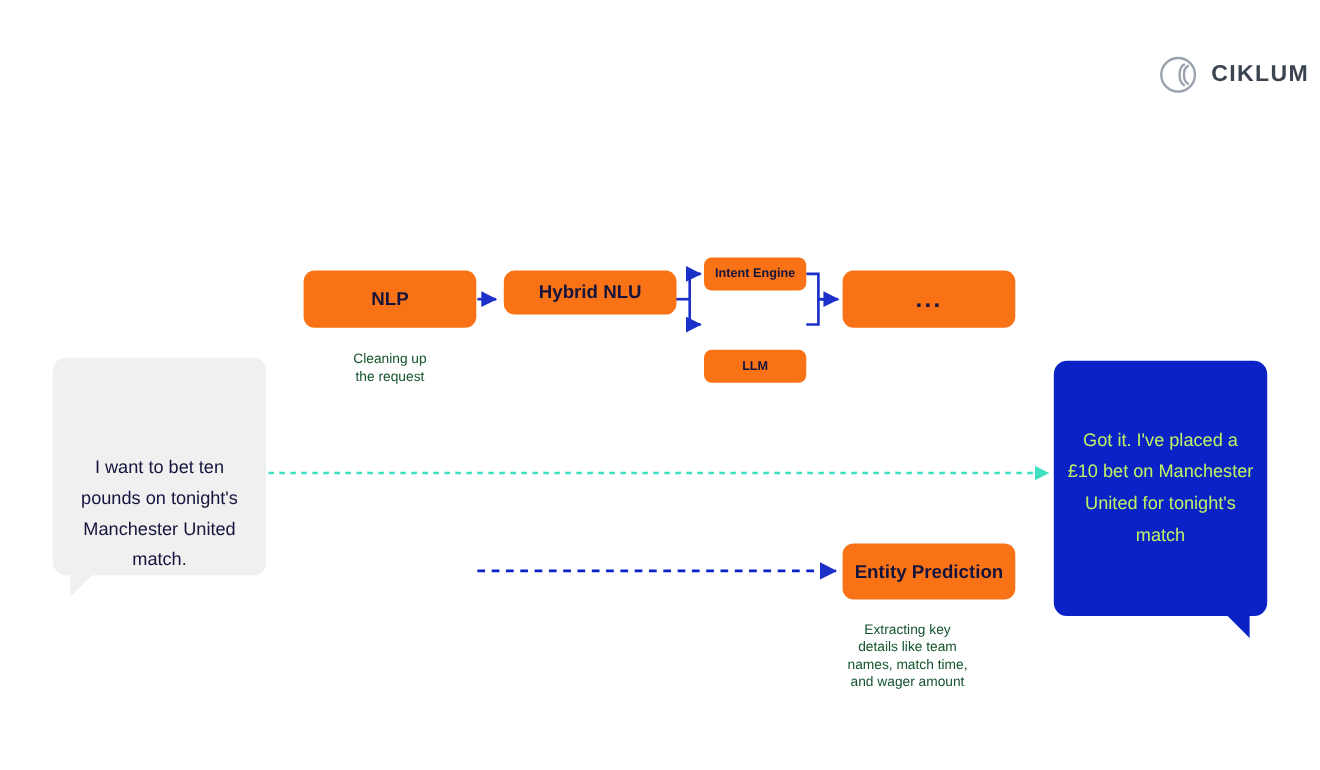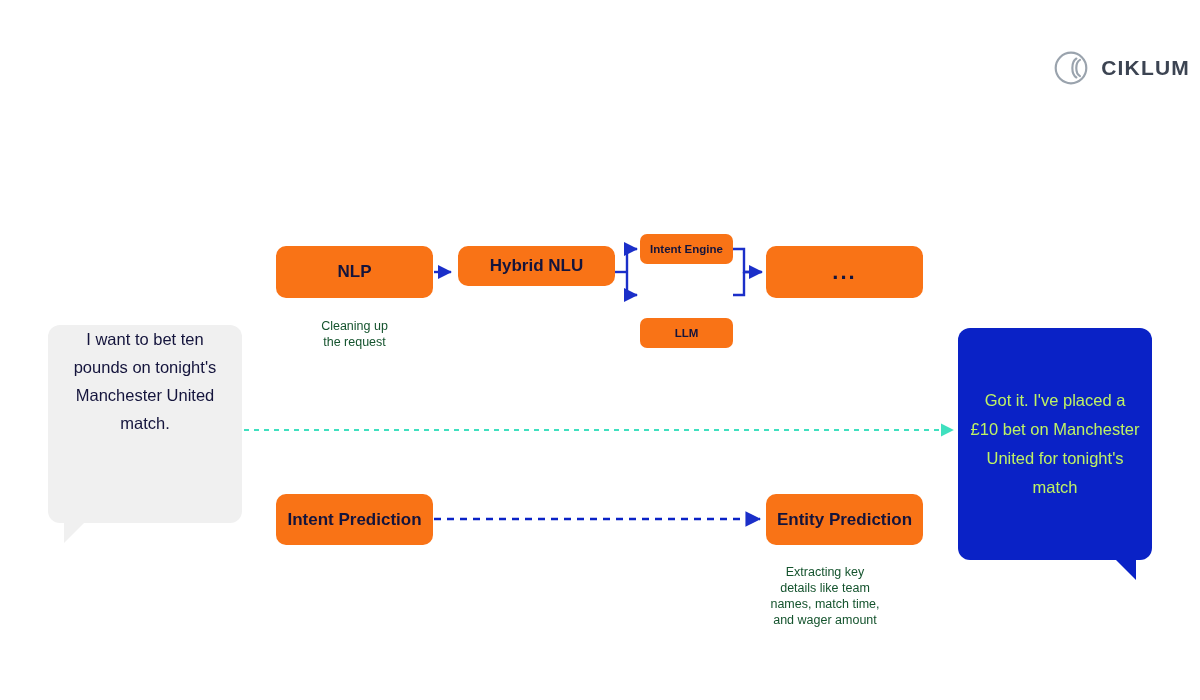--- a/index.html
+++ b/index.html
@@ -92,21 +92,21 @@
   
   .bubble-user {
     position: absolute;
     left: 48px;
     top: 325px;
     width: 194px;
     height: 198px;
     background: #f0f0f0;
     border-radius: 12px;
     display: flex;
-    align-items: flex-start;
+    align-items: flex-end;
     justify-content: center;
     padding: 0 14px;
     box-sizing: border-box;
     font-size: 16.5px;
     line-height: 28px;
     color: #14143c;
     text-align: center;
   }
   .bubble-user .tail {
     position: absolute;
@@ -207,23 +207,20 @@
   </div>
 
   <div class="node small" style="left:640px; top:280px; width:93px; height:30px;margin-top:38px;">
     <span>LLM</span>
   </div>
 
   <div class="node ellipsis" style="left:766px; top:246px; width:157px; height:52px;">
     <span>...</span>
   </div>
 
-  <div class="node" style="left:276px; top:494px; width:157px; height:51px;">
-    <span>Intent Prediction</span>
-  </div>
 
   <div class="node" style="left:766px; top:494px; width:157px; height:51px;">
     <span>Entity Prediction</span>
   </div>
   <div class="caption" style="left:740px; top:564px; width:170px;">Extracting key<br>details like team<br>names, match time,<br>and wager amount</div>
 
   <div class="bubble-user">
     <span>I want to bet ten pounds on tonight's Manchester United match.</span>
     <span class="tail"></span>
   </div>

